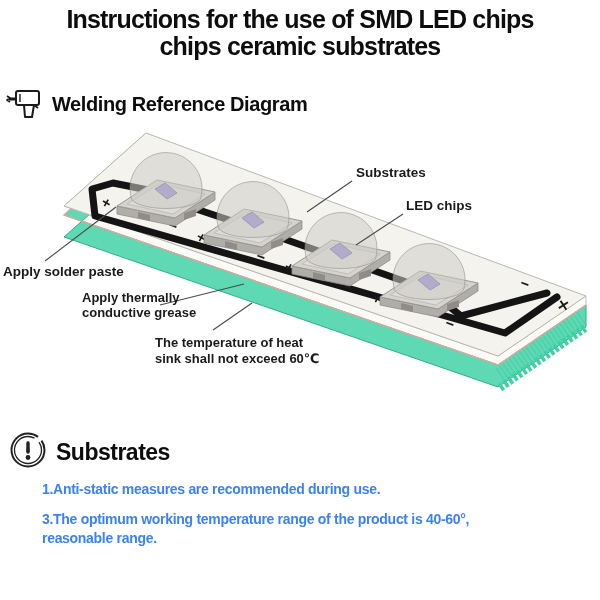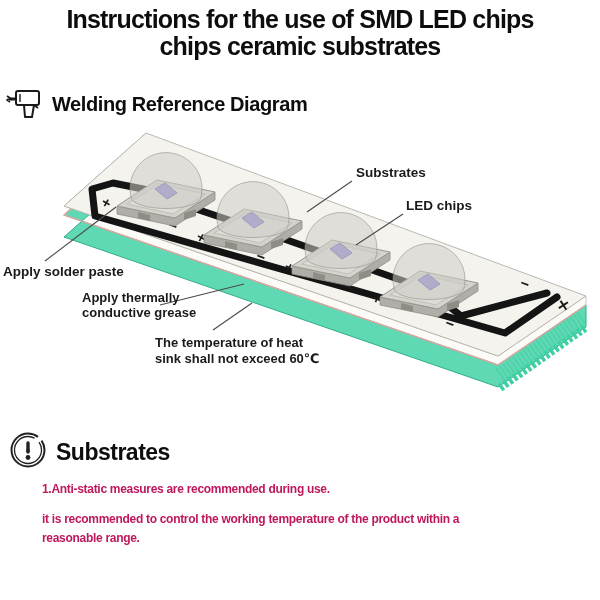--- a/index.html
+++ b/index.html
@@ -27,22 +27,22 @@
   }
   .attention{
     position:absolute;top:430px;left:8px;width:584px;z-index:2;
   }
   .attention-head{display:flex;align-items:center;}
   .attention-head .label{
     font-size:23px;font-weight:bold;letter-spacing:-0.5px;margin-left:8px;color:#0d0d0d;
   }
   .attention-items{margin-top:6px;padding-left:34px;}
   .attention-item{
-    font-size:12px;font-weight:bold;letter-spacing:-0.3px;line-height:19px;
-    margin-bottom:11px;color:#be185d;
+    font-size:14px;font-weight:bold;letter-spacing:-0.3px;line-height:19px;
+    margin-bottom:11px;color:#3b82f6;
   }
   .attention-item span{display:block;}
   .attention-item span.cont{padding-left:6px;}
 </style>
 </head>
 <body>
 
 <div class="page">
 
   <div class="title">
@@ -165,19 +165,19 @@
       </span>
       <span class="label">Substrates</span>
     </div>
     <div class="attention-items">
       <div class="attention-item">
         <span>1.Anti-static measures are recommended during use.</span>
       </div>
       <div class="attention-item">
       </div>
       <div class="attention-item">
-        <span>it is recommended to control the working temperature of the product within a</span>
+        <span>3.The optimum working temperature range of the product is 40-60°,</span>
         <span>reasonable range.</span>
       </div>
     </div>
   </div>
 
 </div>
 
 </body></html>

